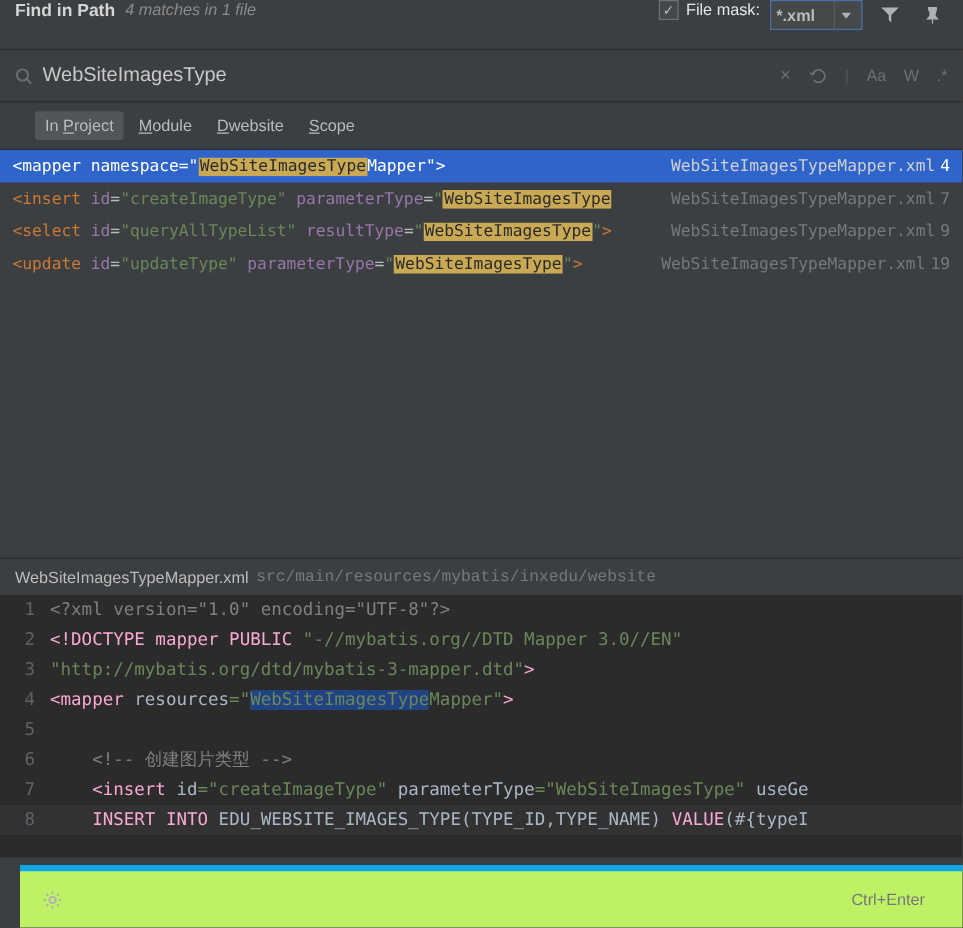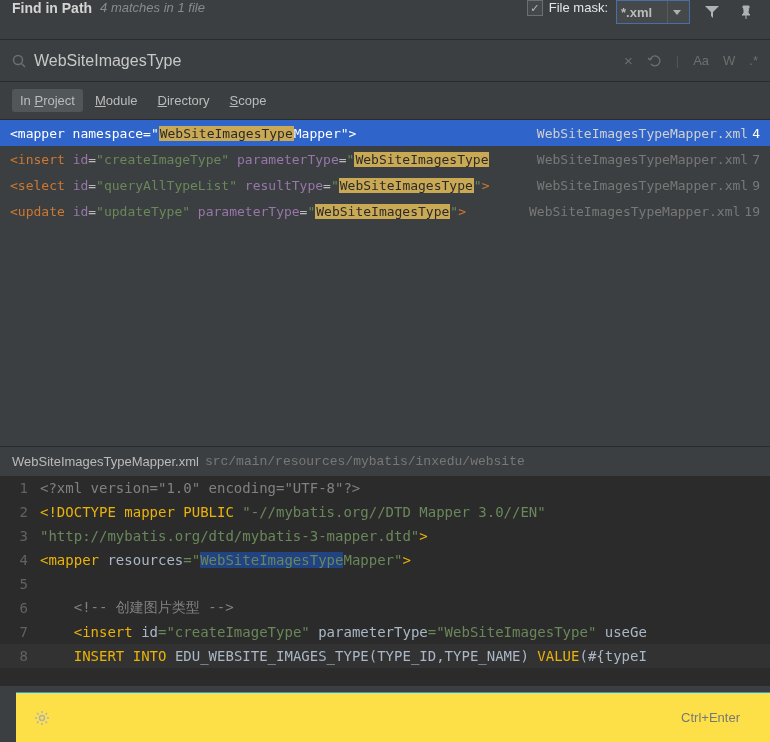--- a/index.html
+++ b/index.html
@@ -51,21 +51,21 @@
   padding: 0 12px; border-bottom: 1px solid #2b2b2b;
 }
 .search-icon { color: #6e6e6e; margin-right: 8px; font-size: 14px; }
 .search-input {
   flex: 1; background: transparent; border: none;
   color: #c8c8c8; font-size: 16px; outline: none;
 }
 .search-tools { display: flex; align-items: center; gap: 14px; color: #6e6e6e; }
 .tabs-row {
   display: flex; align-items: center; height: 38px;
-  padding: 0 12px; gap: 4px; border-bottom: 1px solid #2b2b2b;
+  padding: 0 28px; gap: 4px; border-bottom: 1px solid #2b2b2b;
 }
 .tab {
   padding: 4px 8px; color: #bbb; cursor: pointer;
   border-radius: 3px;
 }
 .tab.active { background: #515658; }
 .tab u { text-decoration: underline; }
 .results {
   height: 326px; overflow: hidden;
   background: #3c3f41;
@@ -97,30 +97,30 @@
   height: 210px; background: #2b2b2b;
   font-family: Consolas, monospace; font-size: 14px;
   overflow: hidden;
 }
 .editor-line { display: flex; height: 24px; align-items: center; }
 .gutter {
   width: 40px; text-align: right; color: #606366;
   padding-right: 12px; flex-shrink: 0;
 }
 .code { white-space: pre; color: #a9b7c6; }
-.kw { color: #eab308; }
+.kw { color: #f9a8d4; }
 .cm { color: #808080; }
 .gr { color: #6a8759; }
 .sel-hl { background: #214283; }
 .current-line { background: #323232; }
 .footer {
   position: absolute; bottom: 0; left: 16px; right: 0;
   height: 50px; display: flex; align-items: center;
-  padding: 0 14px; background: #fde047;
-  border-top: 1px solid #0ea5e9;
+  padding: 0 14px; background: #bef264;
+  border-top: 5px solid #0ea5e9;
 }
 .footer-spacer { flex: 1; }
 .hint { color: #787878; margin-right: 16px; }
 .open-btn {
   background: #4c5052; border: 1px solid #5e6060;
   color: #bbb; padding: 6px 14px; border-radius: 3px;
   cursor: pointer; font-size: 13px;
 }
 svg { display: block; }
 </style>
@@ -172,21 +172,21 @@
     <span style="color:#555">|</span>
     <span style="font-size:13px">Aa</span>
     <span style="font-size:13px">W</span>
     <span style="font-size:13px">.*</span>
   </div>
 </div>
 
 <div class="tabs-row">
   <div class="tab active"><span>In </span><u>P</u><span>roject</span></div>
   <div class="tab"><u>M</u><span>odule</span></div>
-  <div class="tab"><u>D</u><span>irectory</span></div>
+  <div class="tab"><u>D</u><span>website</span></div>
   <div class="tab"><u>S</u><span>cope</span></div>
 </div>
 
 <div class="results">
   <div class="result-row selected">
     <div class="result-code"><span>&lt;mapper namespace="</span><span class="hl">WebSiteImagesType</span><span>Mapper"&gt;</span></div>
     <span class="result-file">WebSiteImagesTypeMapper.xml</span>
     <span class="result-line">4</span>
   </div>
   <div class="result-row">

